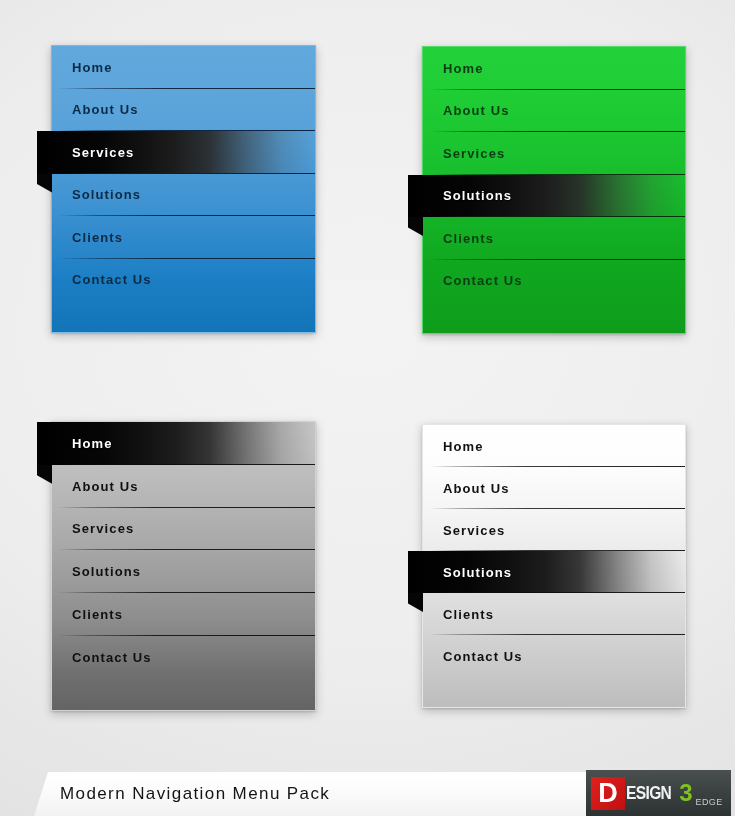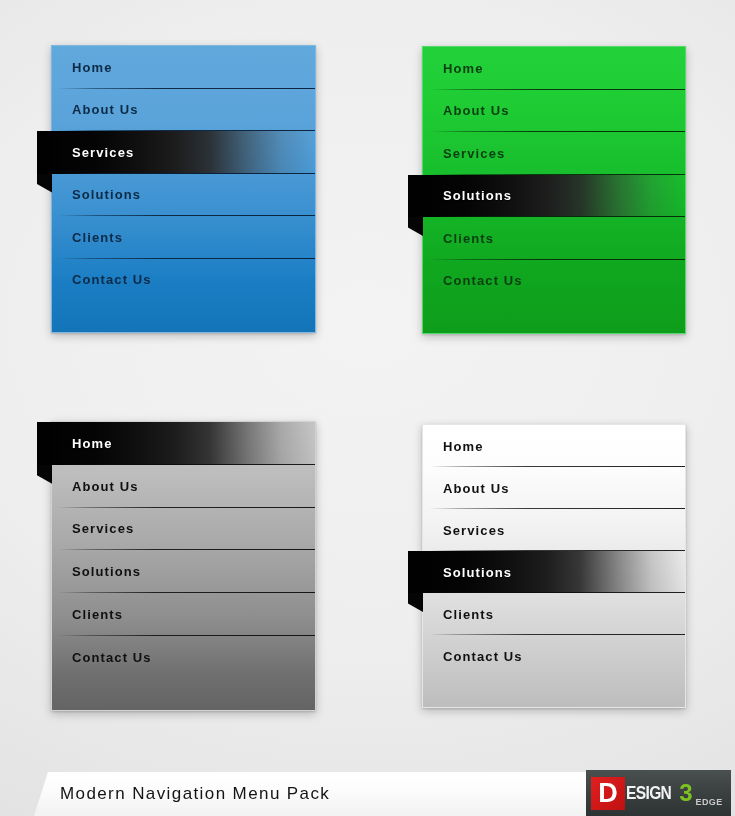--- a/index.html
+++ b/index.html
@@ -166,21 +166,21 @@
     transform-origin:left center;
   }
   #logo-3 {
     color:#7ec220;
     font-size:24px; font-weight:bold;
     margin-left:-2px;
     line-height:1;
   }
   #logo-edge {
     color:#c9c9c9;
-    font-size:9px; font-weight:bold;
+    font-size:9px; font-weight:normal;
     letter-spacing:0.4px;
     margin-left:3px;
     align-self:flex-end;
     margin-bottom:9px;
   }
 </style>
 </head>
 <body>
 
 <div class="menu" id="menu-blue">

